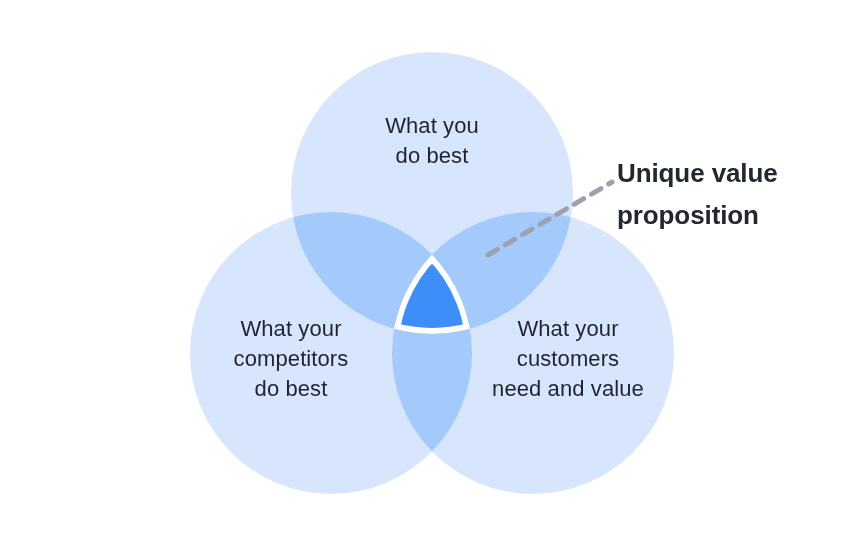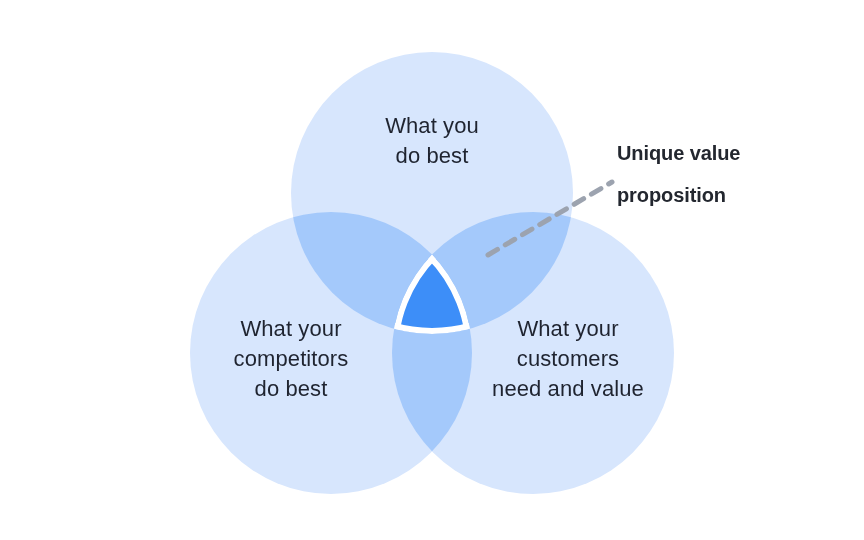--- a/index.html
+++ b/index.html
@@ -50,24 +50,24 @@
     width: 200px;
   }
   #label-right {
     left: 468px;
     top: 314px;
     width: 200px;
   }
   #callout-label {
     position: absolute;
     left: 617px;
-    top: 132px;
+    top: 152px;
     width: 210px;
     color: #23272f;
-    font-size: 20px;
+    font-size: 26px;
     line-height: 42px;
     font-weight: 700;
     white-space: pre-line;
     letter-spacing: -0.1px;
   }
 </style>
 </head>
 <body>
 
 <div id="stage" style="background: rgb(255, 255, 255);">

